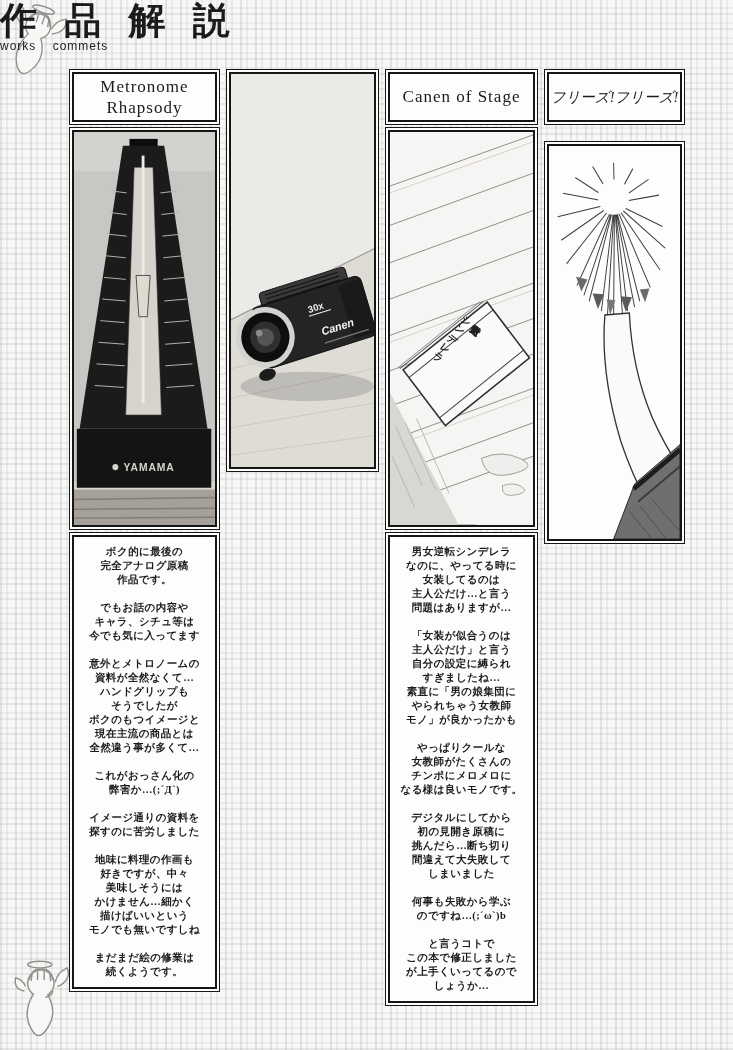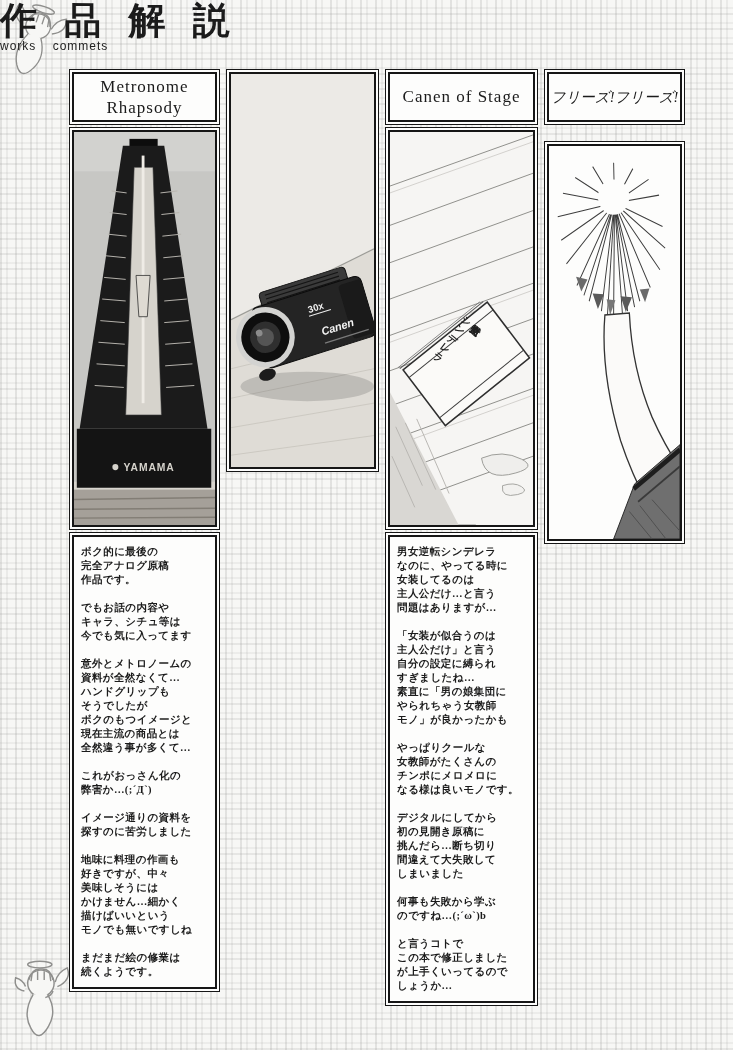--- a/index.html
+++ b/index.html
@@ -28,21 +28,21 @@
   .dbox>.inner{border:2px solid #161616;box-sizing:border-box;height:100%;background:#fdfdfc;}
   .header-box{height:56px;flex:0 0 auto;}
   .header-box>.inner{display:flex;align-items:center;justify-content:center;text-align:center;
     font-size:17px;line-height:1.25;white-space:pre-line;letter-spacing:1px;}
   .header-box>.inner.jp{font-size:14.5px;font-style:italic;letter-spacing:0;}
   .image-box{height:403px;flex:0 0 auto;}
   .image-box>.inner{padding:0;overflow:hidden;position:relative;}
   .image-box svg{display:block;width:100%;height:100%;}
   .text-box{flex:1 1 auto;}
   .text-box>.inner{padding:8px 7px;font-size:10.5px;font-weight:700;line-height:14px;
-    white-space:pre-line;letter-spacing:0.4px;}
+    white-space:pre-line;letter-spacing:0.4px;text-align:center;}
   .angel{position:absolute;}
   .angel-top{left:2px;top:0px;transform:rotate(18deg);}
   .angel-bottom{left:6px;top:958px;}
   .book-title{
     position:absolute;left:58px;top:178px;
     writing-mode:vertical-rl;text-orientation:upright;
     transform:rotate(38deg);transform-origin:50% 50%;
     font-size:10px;font-weight:700;line-height:13px;white-space:pre-line;color:#1f1f1f;
   }
 </style>

